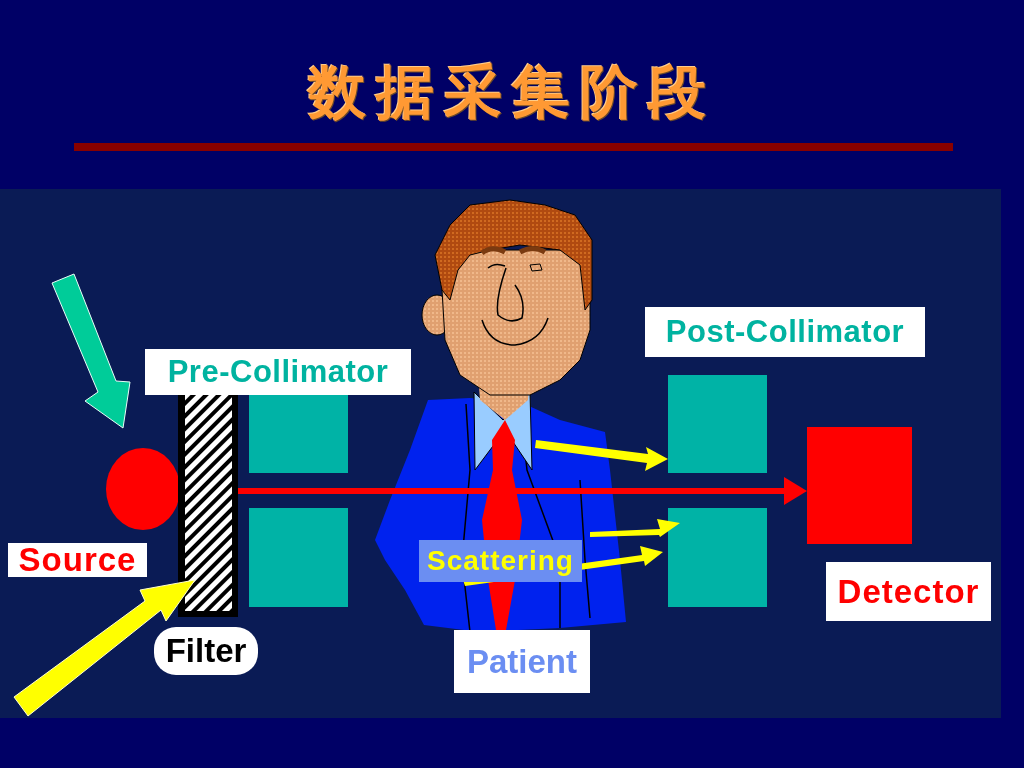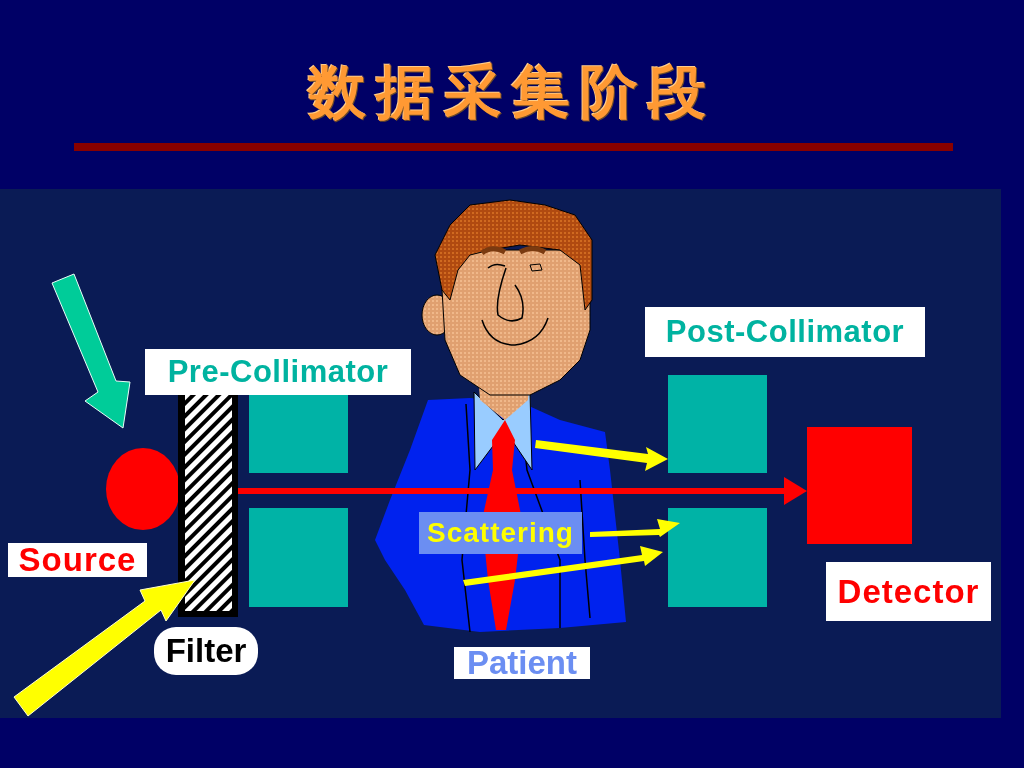--- a/index.html
+++ b/index.html
@@ -32,21 +32,21 @@
     position: absolute; background: #ffffff;
     font-weight: bold; box-sizing: border-box;
     display: flex; align-items: center; justify-content: center;
     white-space: nowrap;
   }
   .lbl-teal { color: #00b3a0; font-size: 31px; letter-spacing: 0.5px; }
   .lbl-red { color: #ff0000; font-size: 33px; letter-spacing: 1px; }
   .lbl-black { color: #000000; font-size: 33px; }
   .lbl-blue { color: #6b8ef2; font-size: 33px; }
   .lbl-scatter {
-    background: #6b8ef2; color: #ffff00; font-size: 28px; letter-spacing: 1px;
+    background: #6b8ef2; color: #ffff00; font-size: 28px; letter-spacing: 1px; margin-top: 28px;
   }
 </style>
 </head>
 <body>
 
 <div class="slide-title">数据采集阶段</div>
 <div class="title-rule"></div>
 
 <div class="panel">
   <svg class="diagram-svg" width="1001" height="529" viewBox="0 189 1001 529">
@@ -121,14 +121,14 @@
 
     <polygon points="14,697 145,601 140,590 195,580 166,621 161,610 28,716" fill="#ffff00" stroke="#ffffcc" stroke-width="1"></polygon>
   </svg>
 </div>
 
 <div class="lbl lbl-teal" style="left:145px; top:307px; width:266px; height:46px;margin-top:42px;">Pre-Collimator</div>
 <div class="lbl lbl-teal" style="left:645px; top:307px; width:280px; height:50px;">Post-Collimator</div>
 <div class="lbl lbl-red" style="left:8px; top:543px; width:139px; height:34px;">Source</div>
 <div class="lbl lbl-black" style="left:154px; top:627px; width:104px; height:48px;border-radius:22px;">Filter</div>
 <div class="lbl lbl-scatter" style="left:419px; top:512px; width:163px; height:42px;">Scattering</div>
-<div class="lbl lbl-blue" style="left:454px; top:647px; width:136px; height:32px;">Patient</div>
+<div class="lbl lbl-blue" style="left:454px; top:630px; width:136px; height:63px;">Patient</div>
 <div class="lbl lbl-red" style="left:826px; top:562px; width:165px; height:59px;">Detector</div>
 
 </body></html>

